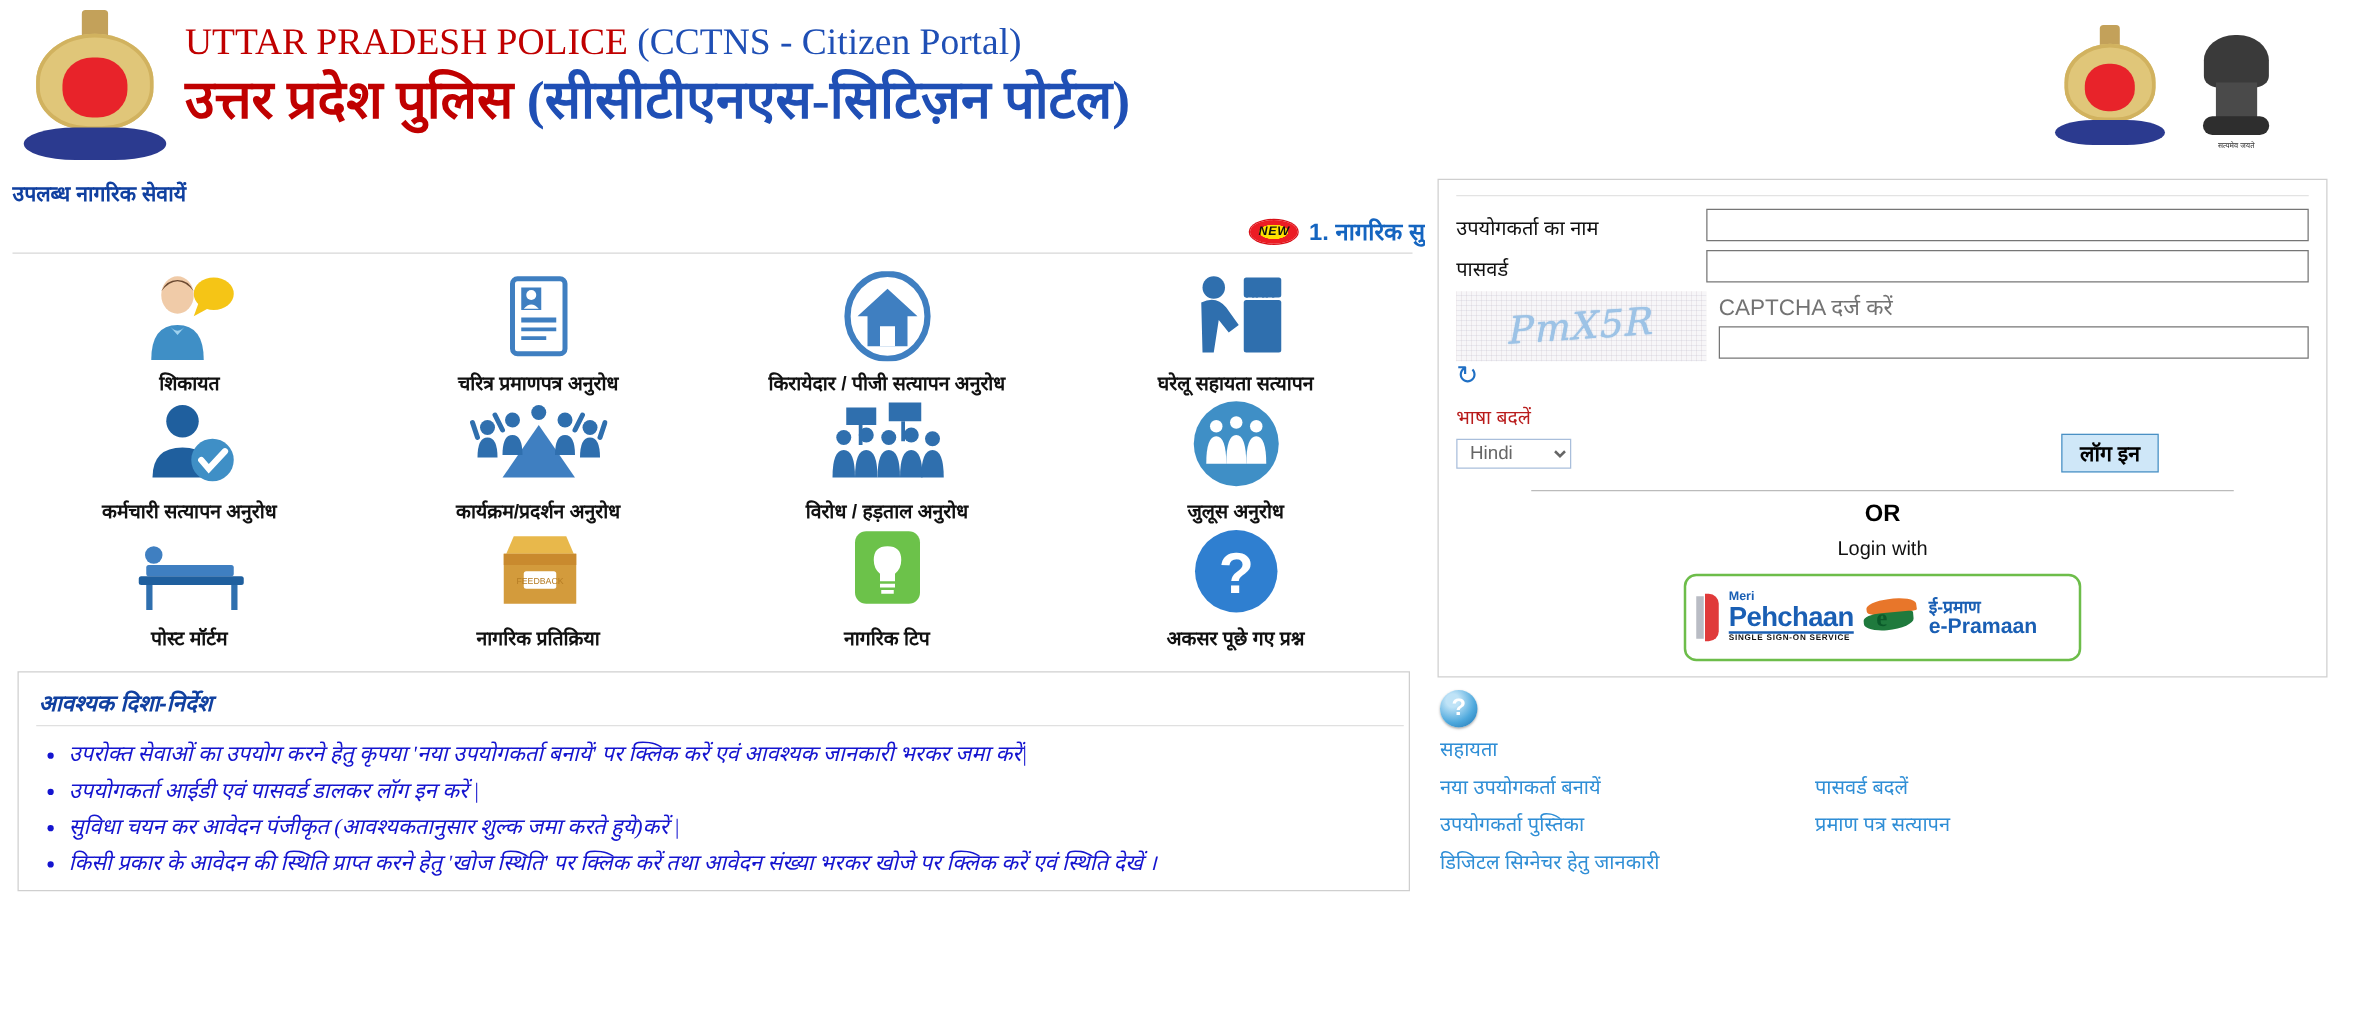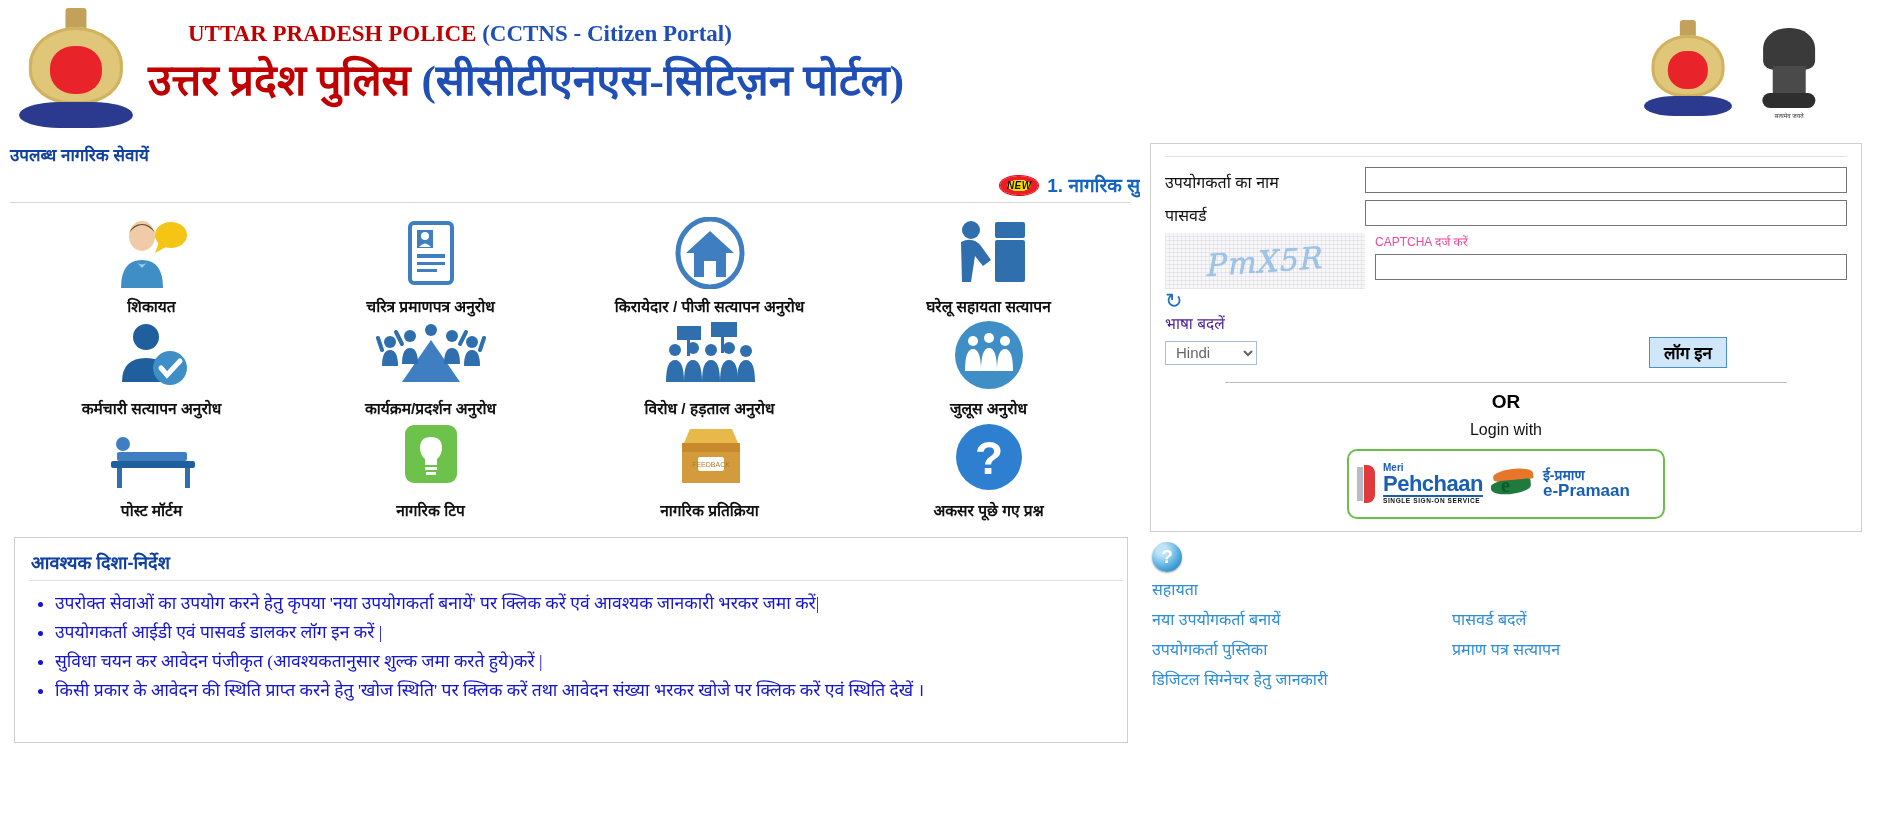--- a/index.html
+++ b/index.html
@@ -11,21 +11,21 @@
     overflow:hidden;
     position:relative;
   }
 
   
   .header { position:relative; height:137px; width:100%; background:#fff; }
   .header-logo-left {
     position:absolute; left:14px; top:10px; width:124px; height:120px;
   }
   .header-titles { position:absolute; left:148px; top:14px; }
-  .title-en { font-family:"Liberation Serif", serif; font-weight:bold; font-size:23px; line-height:40px; white-space:nowrap;margin-left:40px; }
+  .title-en { font-family:"Liberation Serif", serif; font-weight:normal; font-size:30px; line-height:40px; white-space:nowrap; }
   .title-en .red { color:#c00000; }
   .title-en .blue { color:#1f4fb5; }
   .title-hi { font-family:"Liberation Serif", serif; font-weight:bold; font-size:43px; line-height:54px; white-space:nowrap; }
   .title-hi .red { color:#c00000; }
   .title-hi .blue { color:#1f4fb5; }
   .header-logos-right { position:absolute; right:56px; top:22px; display:flex; gap:16px; align-items:flex-end; }
 
   
   .emblem { position:relative; }
   .emblem .dome {
@@ -91,21 +91,21 @@
     display:grid; grid-template-columns:repeat(4, 1fr);
     row-gap:2px; padding:14px 12px 6px 12px;
   }
   .service { text-align:center; cursor:pointer; }
   .svc-icon { height:72px; display:flex; align-items:center; justify-content:center; }
   .svc-label { font-size:15.5px; font-weight:bold; color:#111; margin-top:6px; font-family:"Liberation Sans", sans-serif; }
 
   
   .guidelines {
     margin:10px 12px 0 14px; border:1px solid #cfcfcf; background:#fff;
-    padding:10px 4px 4px 14px; height:206px; overflow:hidden;
+    padding:10px 4px 4px 14px; height:176px; overflow:hidden;font-style:italic;
   }
   .guidelines h3 { margin:2px 0 6px 2px; font-size:18px; color:#1040a0; font-weight:bold; }
   .guidelines .sep { border-top:1px solid #e0e0e0; margin:0 0 8px 0; }
   .guidelines ul { margin:0; padding-left:26px; }
   .guidelines li {
     color:#1414cf; font-size:17.5px; line-height:29px;
     font-family:"Liberation Serif", serif;
   }
 
   
@@ -129,23 +129,23 @@
       repeating-linear-gradient(90deg, rgba(190,170,180,.20) 0 1px, transparent 1px 4px),
       #f7f6f8;
     display:flex; align-items:center; justify-content:center;
   }
   .captcha-text {
     font-family:"DejaVu Serif", serif; font-style:italic; font-size:30px;
     color:#9dc3e6; letter-spacing:1px; transform:skewY(-4deg);
     text-shadow:0 0 1px #7fb0dd;
   }
   .captcha-right { flex:1; padding-left:10px; }
-  .captcha-caption { font-size:12px; color:#ec4899; margin-bottom:4px; }
+  .captcha-caption { font-size:18px; color:#737373; margin-bottom:4px; }
   .refresh-icon { font-size:21px; color:#1f6fc4; line-height:20px; margin-top:2px; cursor:pointer; width:22px; }
-  .lang-label { font-size:15.5px; color:#4c1d95; margin-top:1px; }
+  .lang-label { font-size:15.5px; color:#b91c1c; margin-top:11px; }
   .lang-row { display:flex; align-items:center; margin-top:3px; }
   .lang-select {
     width:92px; height:24px; border:1px solid #a9bedb; background:#fff;
     color:#666; font-size:15px; padding-left:6px;
     font-family:"Liberation Sans", sans-serif;
   }
   .login-btn {
     margin-left:auto; margin-right:120px;
     background:#cfe7f8; border:1px solid #4a90c4; color:#000;
     font-size:17px; font-weight:bold; padding:3px 14px; cursor:pointer;
@@ -380,41 +380,41 @@
             <rect x="14" y="39" width="84" height="7" rx="2" fill="#1f5f9e"></rect>
             <rect x="20" y="46" width="5" height="20" fill="#2f6fae"></rect>
             <rect x="88" y="46" width="5" height="20" fill="#2f6fae"></rect>
           </svg>
         </div>
         <div class="svc-label">पोस्ट मॉर्टम</div>
       </div>
 
       <div class="service">
         <div class="svc-icon">
-          <svg width="80" height="72" viewBox="0 0 80 72">
-            <rect x="14" y="4" width="52" height="58" rx="9" fill="#6cc24a"></rect>
-            <path d="M40 16 q11 0 11 11 q0 7 -5 11 l0 6 l-12 0 l0 -6 q-5 -4 -5 -11 q0 -11 11 -11z" fill="#fff"></path>
-            <rect x="34" y="46" width="12" height="3" fill="#fff"></rect>
-            <rect x="35" y="51" width="10" height="3" fill="#fff"></rect>
-          </svg>
-        </div>
-        <div class="svc-label">नागरिक टिप</div>
-      </div>
-
-      <div class="service">
-        <div class="svc-icon">
           <svg width="100" height="72" viewBox="0 0 100 72">
             <polygon points="30,8 72,8 78,22 24,22" fill="#e8b84b"></polygon>
             <rect x="22" y="22" width="58" height="40" fill="#d39b3c"></rect>
             <rect x="22" y="22" width="58" height="9" fill="#c98a2e"></rect>
             <rect x="38" y="36" width="26" height="14" rx="2" fill="#fff"></rect>
             <text x="51" y="46" font-size="7" text-anchor="middle" fill="#b57c24" font-family="Liberation Sans, sans-serif">FEEDBACK</text>
           </svg>
         </div>
         <div class="svc-label">नागरिक प्रतिक्रिया</div>
+      </div>
+
+      <div class="service">
+        <div class="svc-icon">
+          <svg width="80" height="72" viewBox="0 0 80 72">
+            <rect x="14" y="4" width="52" height="58" rx="9" fill="#6cc24a"></rect>
+            <path d="M40 16 q11 0 11 11 q0 7 -5 11 l0 6 l-12 0 l0 -6 q-5 -4 -5 -11 q0 -11 11 -11z" fill="#fff"></path>
+            <rect x="34" y="46" width="12" height="3" fill="#fff"></rect>
+            <rect x="35" y="51" width="10" height="3" fill="#fff"></rect>
+          </svg>
+        </div>
+        <div class="svc-label">नागरिक टिप</div>
       </div>
 
       <div class="service">
         <div class="svc-icon">
           <svg width="90" height="72" viewBox="0 0 90 72">
             <circle cx="45" cy="36" r="33" fill="#2f7fd0"></circle>
             <text x="45" y="53" font-size="46" text-anchor="middle" fill="#fff" font-family="Liberation Sans, sans-serif" font-weight="bold">?</text>
           </svg>
         </div>
         <div class="svc-label">अकसर पूछे गए प्रश्न</div>

